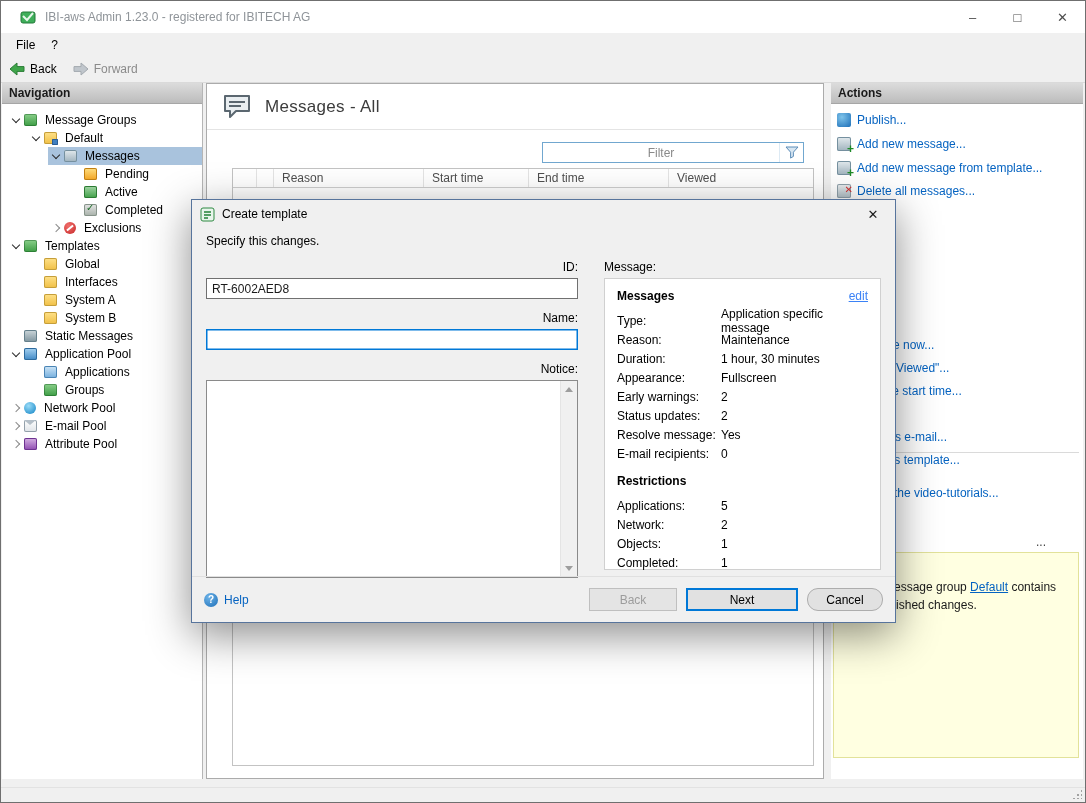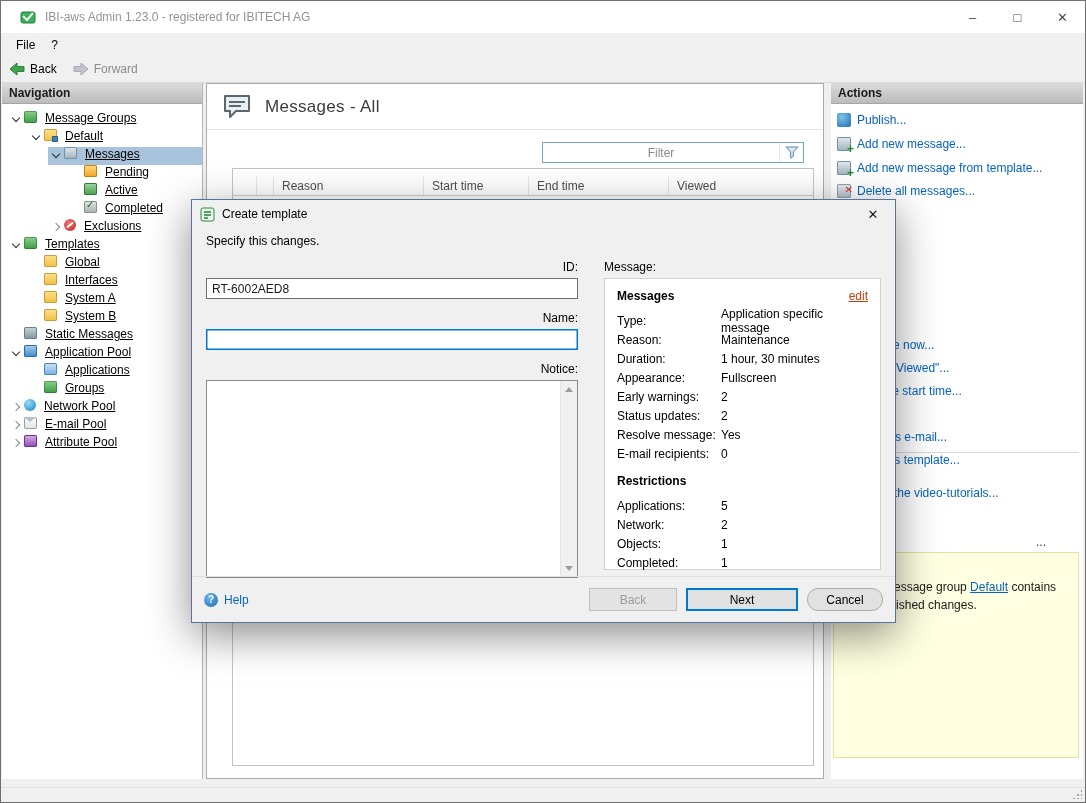--- a/index.html
+++ b/index.html
@@ -26,21 +26,21 @@
   .tool-btn.disabled{color:#8b8b8b;}
 
   
   .panel-header{height:21px;background:linear-gradient(#dcdcdc,#bcbcbc);border-bottom:1px solid #a6a6a6;
     font-weight:700;color:#1a1a1a;padding:3px 7px 0;}
 
   
   .nav-panel{position:absolute;left:1px;top:82px;width:201px;bottom:23px;background:#fff;
     border-right:1px solid #b5b5b5;}
   .tree{list-style:none;margin:7px 0 0;padding:0;}
-  .trow{display:flex;align-items:flex-start;height:18px;cursor:default;white-space:nowrap;text-decoration:underline;}
+  .trow{display:flex;align-items:center;height:18px;cursor:default;white-space:nowrap;}
   .trow.sel{background:#a9c3dd;}
   .lvl0{margin-left:6px;} .lvl1{margin-left:26px;} .lvl2{margin-left:46px;} .lvl3{margin-left:66px;}
   .chev{width:16px;height:16px;position:relative;flex:0 0 16px;}
   .chev.exp::before{content:"";position:absolute;left:5px;top:4px;width:5px;height:5px;
     border-right:1.6px solid #2b2b2b;border-bottom:1.6px solid #2b2b2b;transform:rotate(45deg);}
   .chev.col::before{content:"";position:absolute;left:5px;top:5px;width:5px;height:5px;
     border-right:1.4px solid #8a8a8a;border-bottom:1.4px solid #8a8a8a;transform:rotate(-45deg);}
   .ticon{width:13px;height:12px;border-radius:2px;margin-right:5px;flex:0 0 13px;position:relative;}
   .tlabel{padding:0 3px;}
   .ic-stack{background:linear-gradient(#8bd08b,#3d9c44);box-shadow:inset 0 0 0 1px rgba(20,90,30,.45);}
@@ -66,21 +66,21 @@
   
   .main-panel{position:absolute;left:205px;top:82px;width:618px;bottom:23px;background:#fff;border:1px solid #ababab;}
   .main-title{display:flex;align-items:center;gap:13px;padding:10px 0 9px 15px;border-bottom:1px solid #e4e4e4;}
   .main-title h1{margin:0;font-size:17px;font-weight:400;color:#3c3c3c;letter-spacing:.3px;}
   .filter-box{position:absolute;left:335px;top:58px;width:262px;height:21px;border:1px solid #71a7cf;
     display:flex;background:#fff;}
   .filter-input{flex:1;border:0;outline:0;padding:2px 7px;font:inherit;color:#333;min-width:0;text-align:center;}
   .filter-input::placeholder{color:#8a8a8a;}
   .funnel-cell{width:24px;display:flex;align-items:center;justify-content:center;border-left:1px solid #ddeaf4;}
   .mtable{position:absolute;left:25px;top:84px;width:582px;bottom:12px;border:1px solid #c3c3c3;background:#fff;}
-  .thead{display:flex;height:19px;border-bottom:1px solid #cfcfcf;color:#4f4f4f;margin-top:8px;}
+  .thead{display:flex;height:19px;border-bottom:1px solid #cfcfcf;color:#4f4f4f;}
   .th{border-right:1px solid #e4e4e4;padding:2px 8px;white-space:nowrap;}
   .th.c0{width:24px;} .th.c1{width:16px;} .th.c2{width:150px;} .th.c3{width:105px;} .th.c4{width:140px;}
   .th.c5{flex:1;border-right:0;}
 
   
   .actions-panel{position:absolute;left:830px;top:82px;width:252px;bottom:23px;background:#fff;}
   .actions-list{position:absolute;left:0;top:21px;right:0;bottom:0;margin:0;padding:0;list-style:none;}
   .arow{position:absolute;left:6px;right:2px;height:17px;display:flex;align-items:center;color:#0563c1;cursor:pointer;}
   .arow .albl{white-space:nowrap;overflow:hidden;}
   .p0{top:7px;}  .p1{top:31px;} .p2{top:55px;} .p3{top:78px;}
@@ -127,21 +127,21 @@
     outline:0;font:inherit;padding:3px 5px;}
   .vscroll{position:absolute;right:0;top:0;bottom:0;width:17px;background:#f0f0f0;border-left:1px solid #e4e4e4;
     display:flex;flex-direction:column;justify-content:space-between;align-items:center;}
   .sarrow{width:0;height:0;margin:6px 0;border-left:4px solid transparent;border-right:4px solid transparent;}
   .sarrow.up{border-bottom:5px solid #9d9d9d;}
   .sarrow.down{border-top:5px solid #9d9d9d;}
   .dlg-right{flex:1;min-width:0;}
   .msg-label{margin:12px 0 4px;}
   .summary{background:#fff;border:1px solid #d0d0d0;padding:10px 12px;height:292px;}
   .sum-head{display:flex;justify-content:space-between;align-items:baseline;font-weight:700;margin-bottom:8px;}
-  .sum-head a{font-weight:400;color:#c2410c;text-decoration:underline;cursor:pointer;}
+  .sum-head a{font-weight:400;color:#3b82f6;text-decoration:underline;cursor:pointer;}
   .sum-row{display:flex;height:19px;align-items:center;}
   .sum-row .sl{width:104px;flex:none;}
   .sum-sect{font-weight:700;margin:11px 0 8px;}
   .dlg-footer{position:absolute;left:0;right:0;bottom:0;height:46px;display:flex;align-items:center;
     padding:0 12px;border-top:1px solid #e0e0e0;}
   .help-link{display:flex;align-items:center;gap:6px;color:#0563c1;cursor:pointer;}
   .help-icon{width:14px;height:14px;border-radius:50%;color:#fff;font-size:10px;font-weight:700;
     background:radial-gradient(circle at 35% 30%,#6db3e8,#1d6fb8);display:flex;align-items:center;justify-content:center;}
   .btns{margin-left:auto;display:flex;gap:9px;}
   .btn{min-width:88px;height:23px;background:#e1e1e1;border:1px solid #adadad;font:inherit;padding:0 10px;color:#000;}

